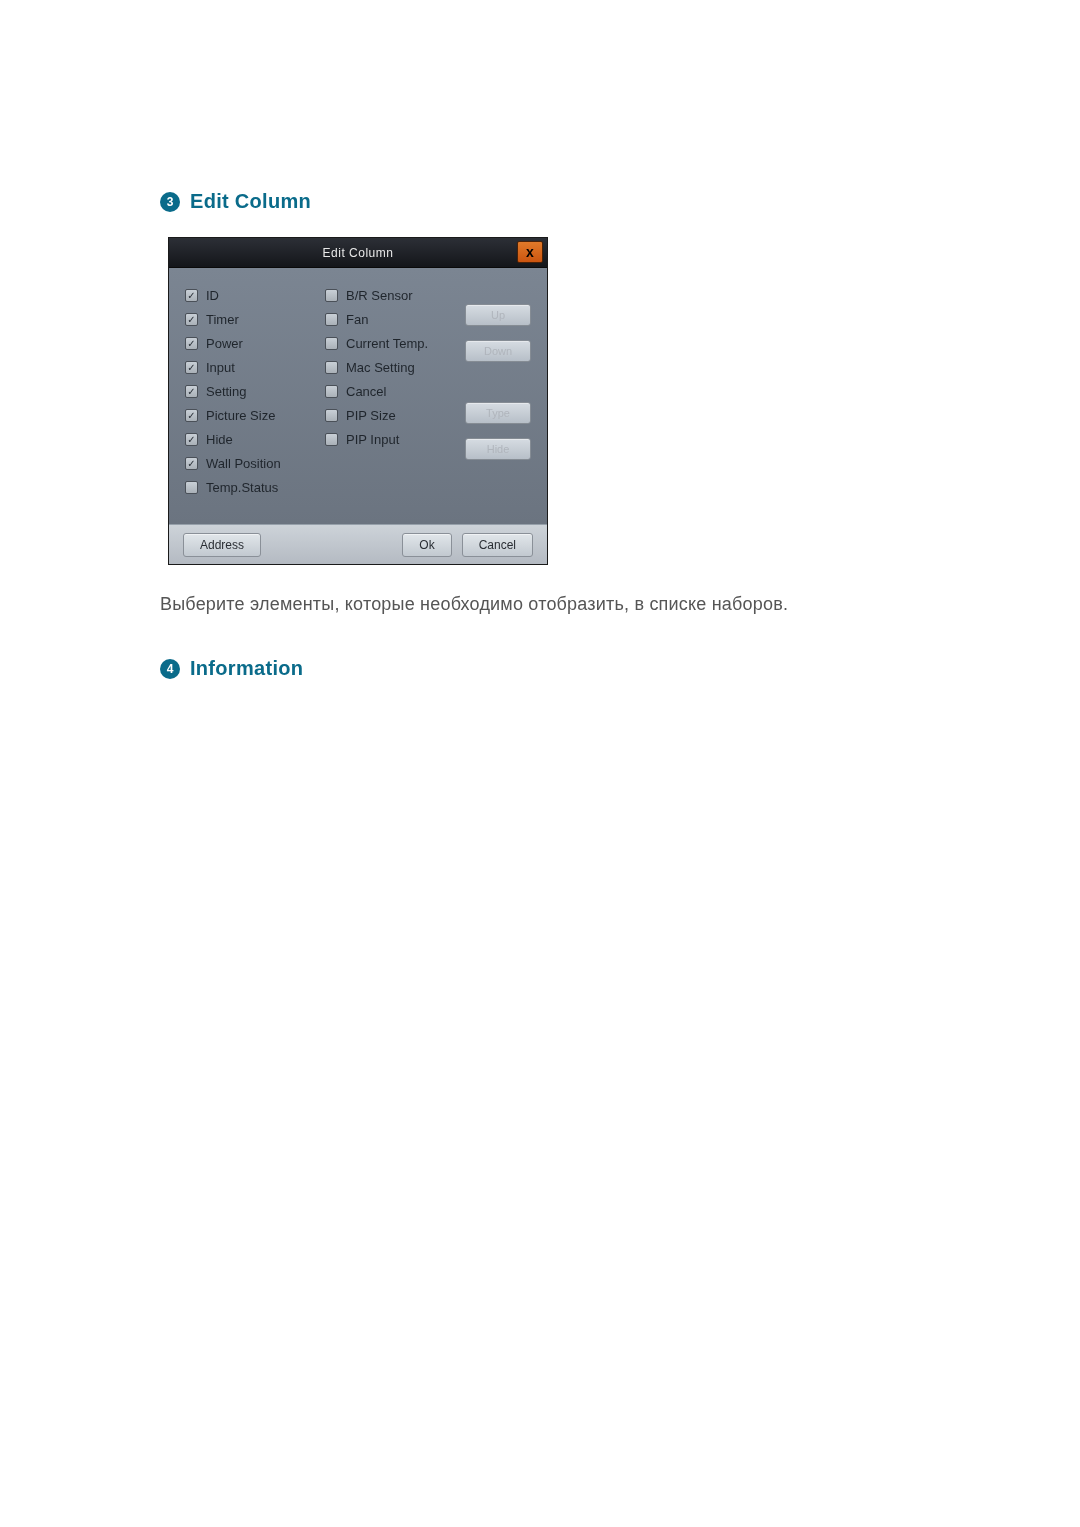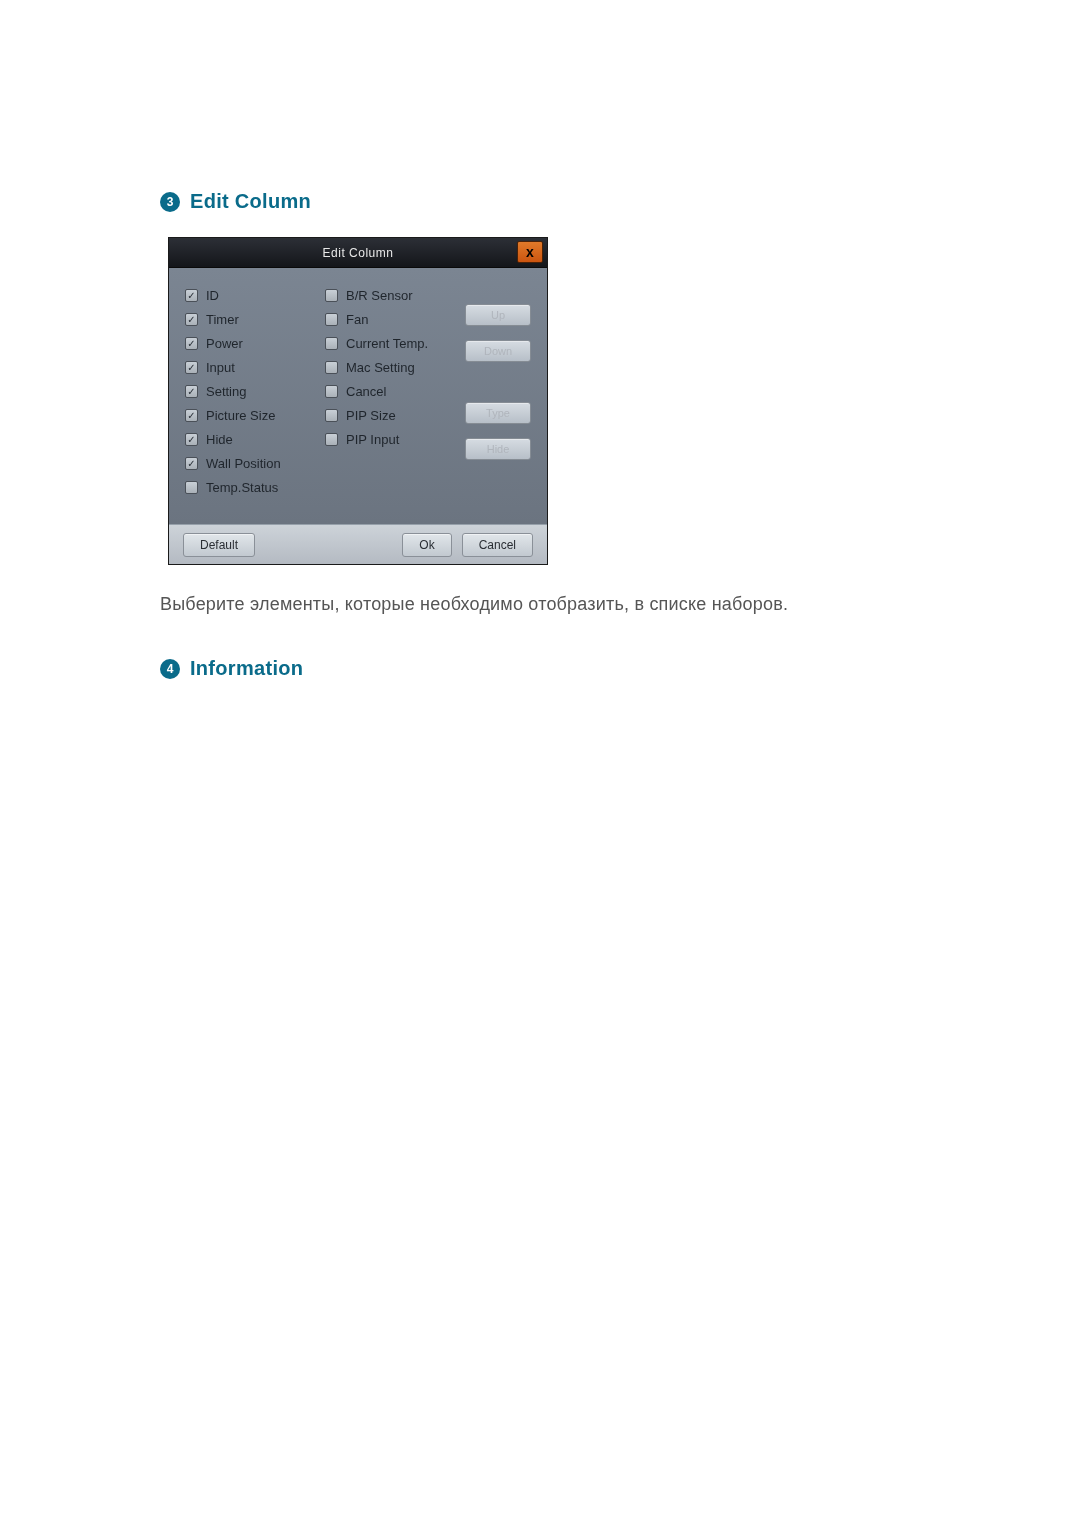--- a/index.html
+++ b/index.html
@@ -256,21 +256,21 @@
       </div>
       <div class="side-buttons">
         <div class="side-btn">Up</div>
         <div class="side-btn">Down</div>
         <div class="spacer"></div>
         <div class="side-btn">Type</div>
         <div class="side-btn">Hide</div>
       </div>
     </div>
     <div class="dialog-footer">
-      <div class="footer-btn">Default</div>
+      <div class="footer-btn">Address</div>
       <div class="footer-spacer"></div>
       <div class="footer-btn">Ok</div>
       <div class="footer-btn">Cancel</div>
     </div>
   </div>
 
   <div class="body-text">Выберите элементы, которые необходимо отобразить, в списке наборов.</div>
 
   <div class="section-heading section-4">
     <div class="num-circle">4</div>

